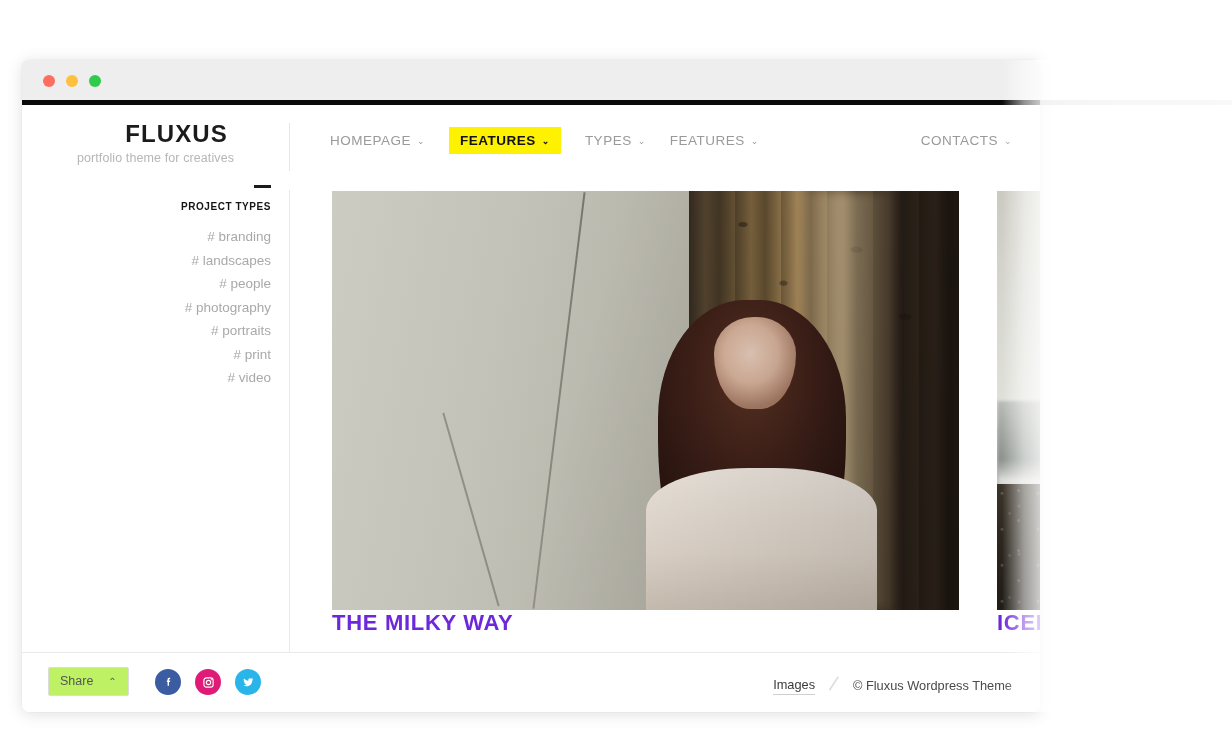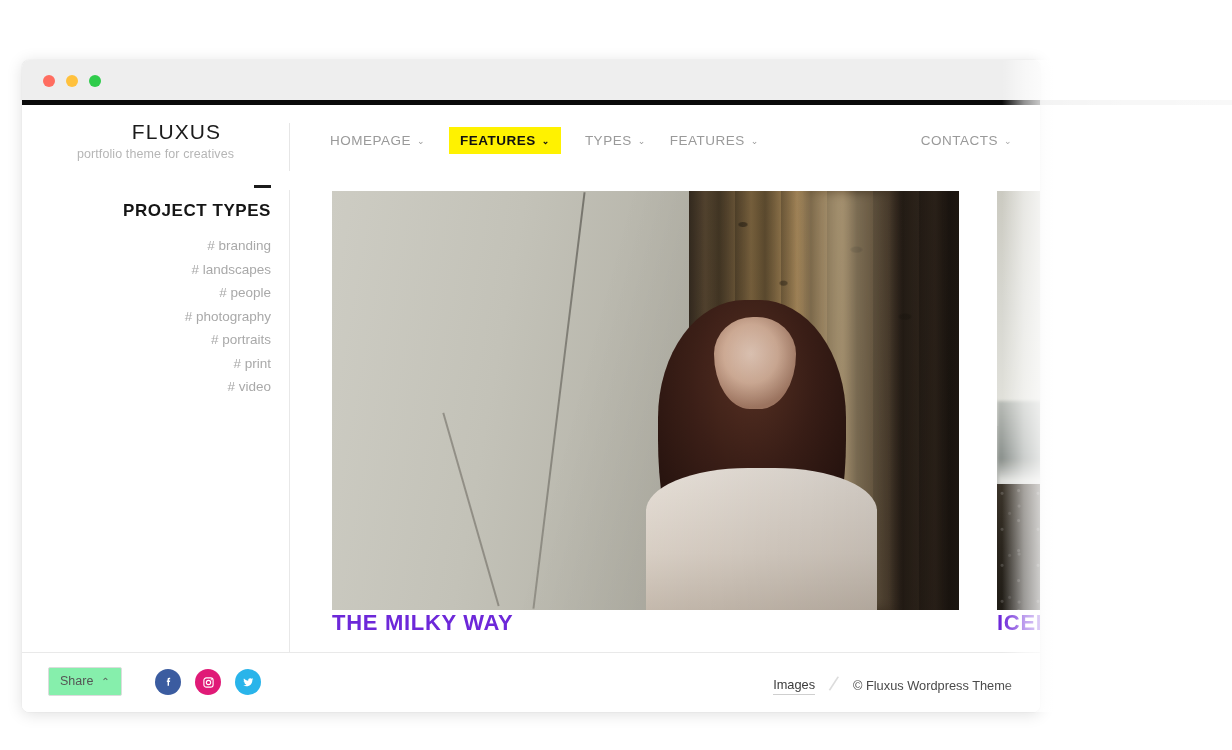--- a/index.html
+++ b/index.html
@@ -95,22 +95,22 @@
   }
 
   .brand {
     position: absolute;
     left: 0; top: 0;
     width: 267px;
     text-align: center;
     padding-top: 15px;
   }
   .brand-name {
-    font-size: 21px;
-    font-weight: normal;
+    font-size: 24px;
+    font-weight: bold;
     letter-spacing: 1.1px;
     color: #1b1b1b;
     margin-left: 42px;
   }
   .brand-tagline {
     margin-top: 3px;
     font-size: 12.5px;
     color: #b6b6b6;
     letter-spacing: 0.1px;
   }
@@ -173,21 +173,21 @@
     text-align: right;
   }
   .side-dash {
     display: inline-block;
     width: 17px;
     height: 3px;
     background: #1b1b1b;
     margin-bottom: 9px;
   }
   .side-title {
-    font-size: 17px;
+    font-size: 10px;
     font-weight: bold;
     letter-spacing: 0.55px;
     color: #151515;
     margin-bottom: 13px;
   }
   .filters { display: block; }
   .filter {
     font-size: 13.5px;
     color: #a9a9a9;
     line-height: 23.5px;
@@ -238,23 +238,23 @@
   .share-btn {
     position: absolute;
     left: 26px; top: 14px;
     border: 1px solid #dcdcdc;
     border-radius: 2px;
     padding: 6px 11px 7px;
     font-size: 12.5px;
     color: #555555;
     display: flex;
     align-items: center;
-    gap: 8px;
+    gap: 15px;
     cursor: pointer;
-    background: #86efac;
+    background: #bef264;
   }
   .share-caret { font-size: 10px; color: #555; }
   .socials {
     position: absolute;
     left: 133px; top: 16px;
     display: flex;
     gap: 14px;
   }
   .soc {
     width: 26px; height: 26px;

